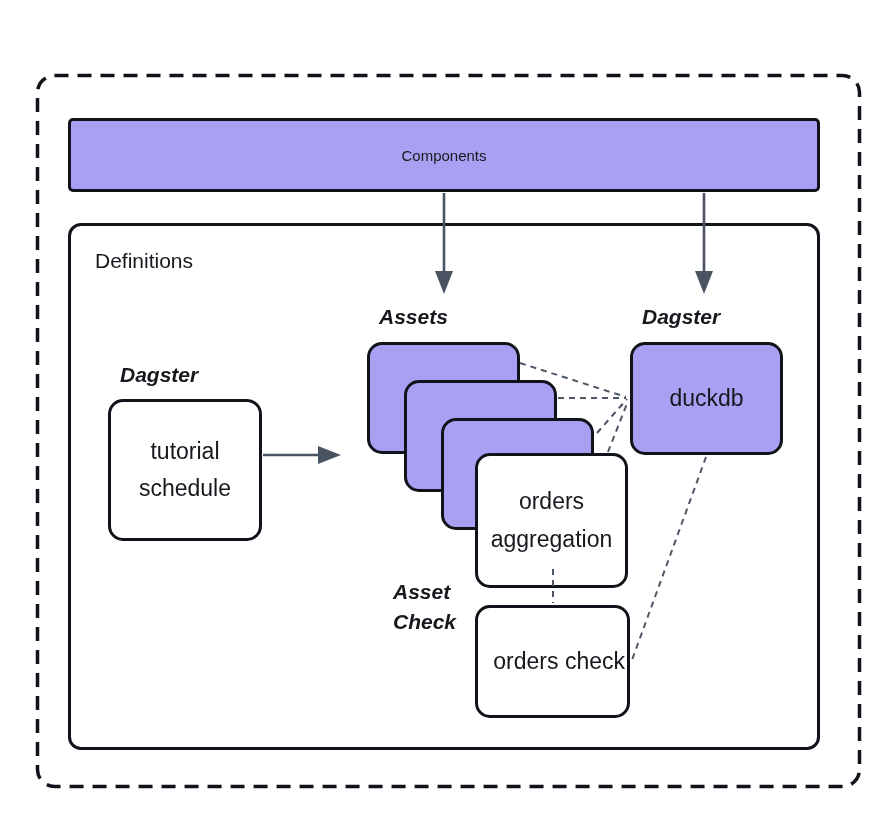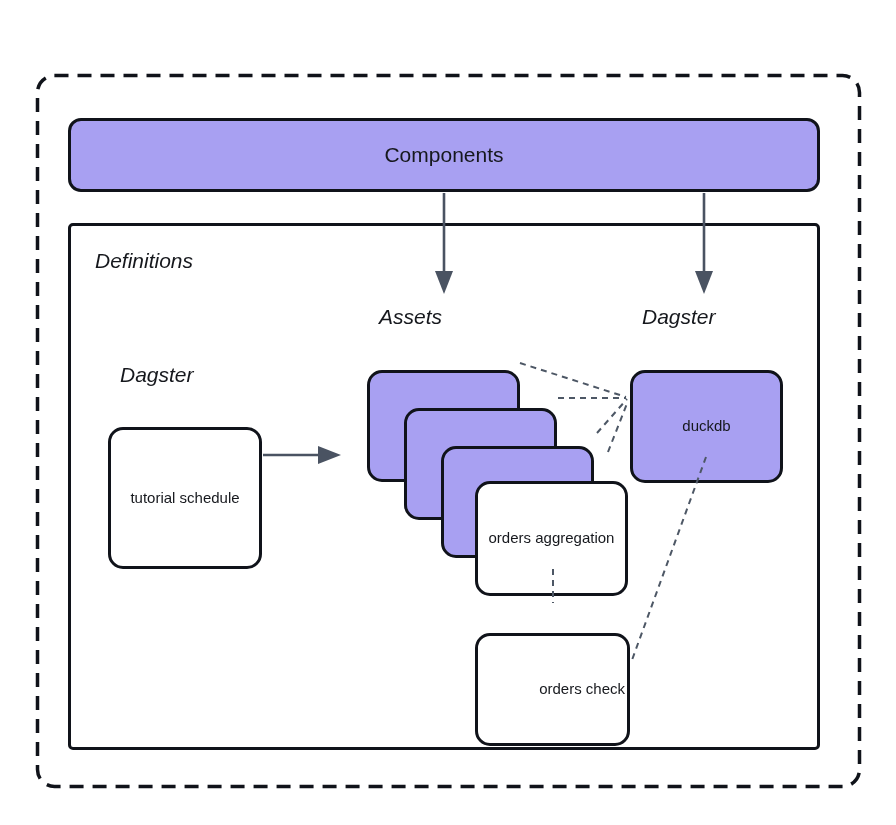--- a/index.html
+++ b/index.html
@@ -22,61 +22,59 @@
   }
   .diagram-title{
     position:absolute;left:43px;top:31px;
     font-size:21px;font-style:italic;font-weight:500;
     letter-spacing:.2px;
   }
   .components-bar{
     position:absolute;left:68px;top:118px;width:752px;height:74px;
     background:var(--purple);
     border:3px solid var(--ink);
-    border-radius:13px;
+    border-radius:5px;
     display:flex;align-items:center;justify-content:center;
-    font-size:21px;
+    font-size:15px;
   }
   .definitions-box{
     position:absolute;left:68px;top:223px;width:752px;height:527px;
     background:var(--bg);
     border:3px solid var(--ink);
-    border-radius:5px;
-    font-style:italic;
+    border-radius:13px;
   }
   .definitions-label{
     position:absolute;left:24px;top:23px;
     font-size:21px;
   }
   .group-label{
     position:absolute;
-    font-size:21px;font-style:italic;font-weight:400;
+    font-size:21px;font-style:italic;font-weight:700;
     line-height:1.45;
   }
   .lbl-schedule{left:120px;top:360px;}
   .lbl-assets{left:379px;top:302px;}
   .lbl-resource{left:642px;top:302px;}
   .lbl-asset-check{left:393px;top:577px;width:86px;}
   .node{
     position:absolute;
     border:3px solid var(--ink);
     border-radius:15px;
     background:var(--bg);
     display:flex;align-items:center;justify-content:center;
     text-align:center;
-    font-size:15px;line-height:1.62;
+    font-size:23px;line-height:1.62;
     padding:4px 2px;
-    margin-top:28px;
   }
   .node.purple{background:var(--purple);}
   .node-tutorial{left:108px;top:399px;width:154px;height:142px;}
   .asset-card-1{left:367px;top:342px;width:153px;height:112px;}
   .asset-card-2{left:404px;top:380px;width:153px;height:112px;}
   .asset-card-3{left:441px;top:418px;width:153px;height:112px;}
-  .node-orders-agg{left:475px;top:453px;width:153px;height:115px;}
+  .node-orders-agg{left:475px;top:453px;width:153px;height:135px;}
   .node-duckdb{left:630px;top:342px;width:153px;height:113px;}
   .node-orders-check{left:475px;top:605px;width:155px;height:113px;justify-content:flex-end;}
   .overlay{
     position:absolute;left:0;top:0;width:896px;height:825px;
     pointer-events:none;
   }
 </style>
 </head>
 <body>
 
@@ -102,20 +100,21 @@
   <div class="node purple asset-card-3"></div>
   <div class="node node-orders-agg">
     <span>orders aggregation</span>
   </div>
 
   <div class="group-label lbl-resource">Dagster</div>
   <div class="node purple node-duckdb">
     <span>duckdb</span>
   </div>
 
+  <div class="group-label lbl-asset-check">Asset Check</div>
   <div class="node node-orders-check">
     <span>orders check</span>
   </div>
 
   <svg class="overlay" viewBox="0 0 896 825" xmlns="http://www.w3.org/2000/svg">
 
     <rect x="37.5" y="75.5" width="822" height="711" rx="17" fill="none" stroke="var(--ink)" stroke-width="3.5" stroke-dasharray="14 9"></rect>
 
     <g stroke="var(--arrow)" fill="var(--arrow)">
       <line x1="444" y1="193" x2="444" y2="273" stroke-width="2.6"></line>

